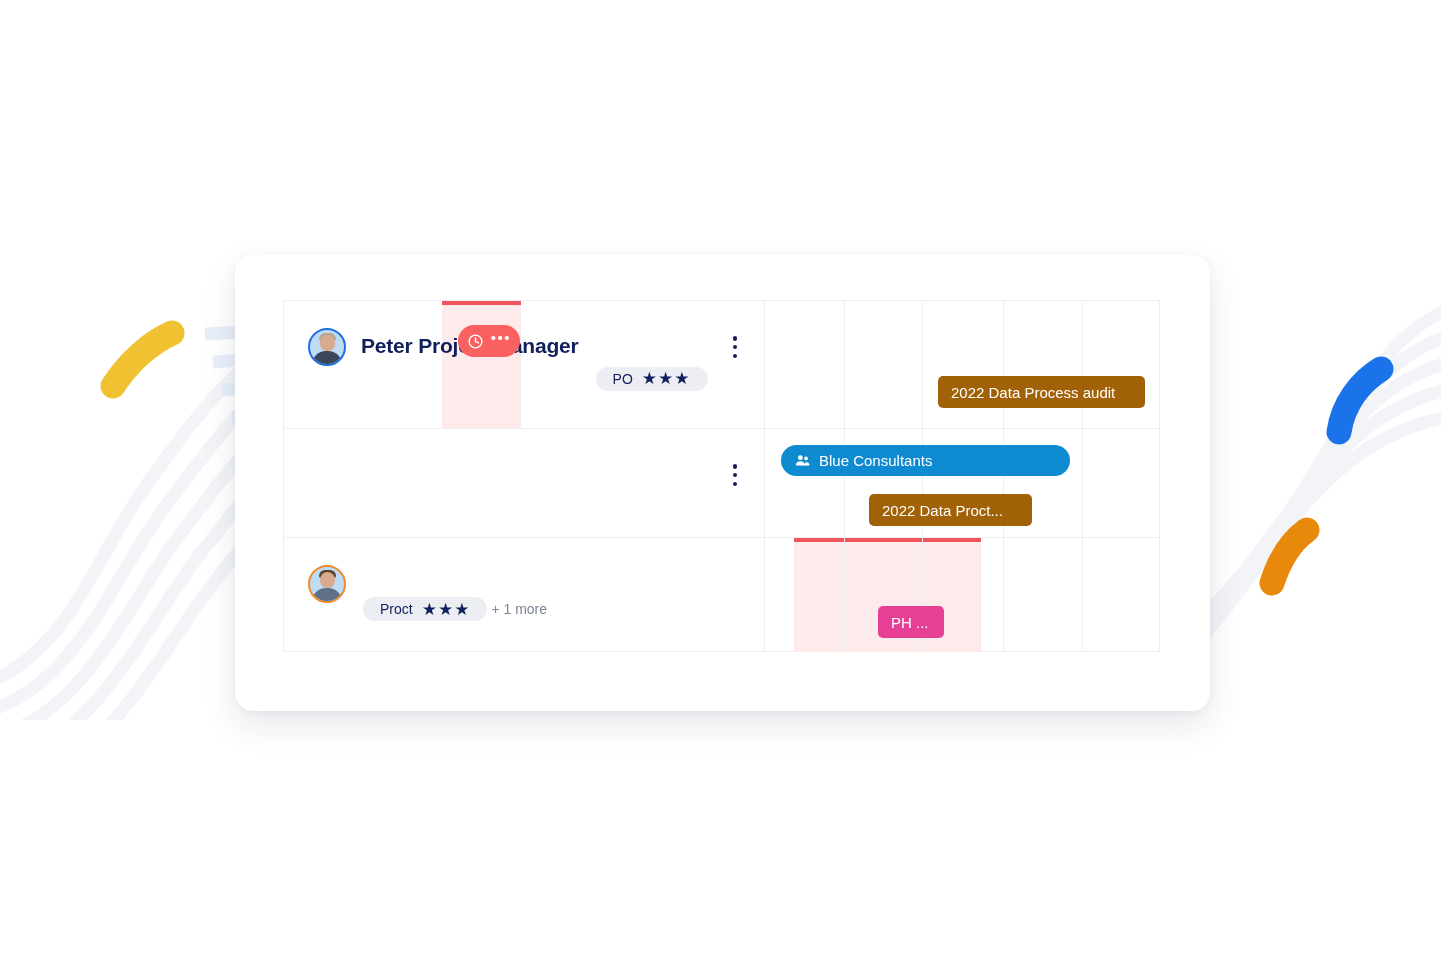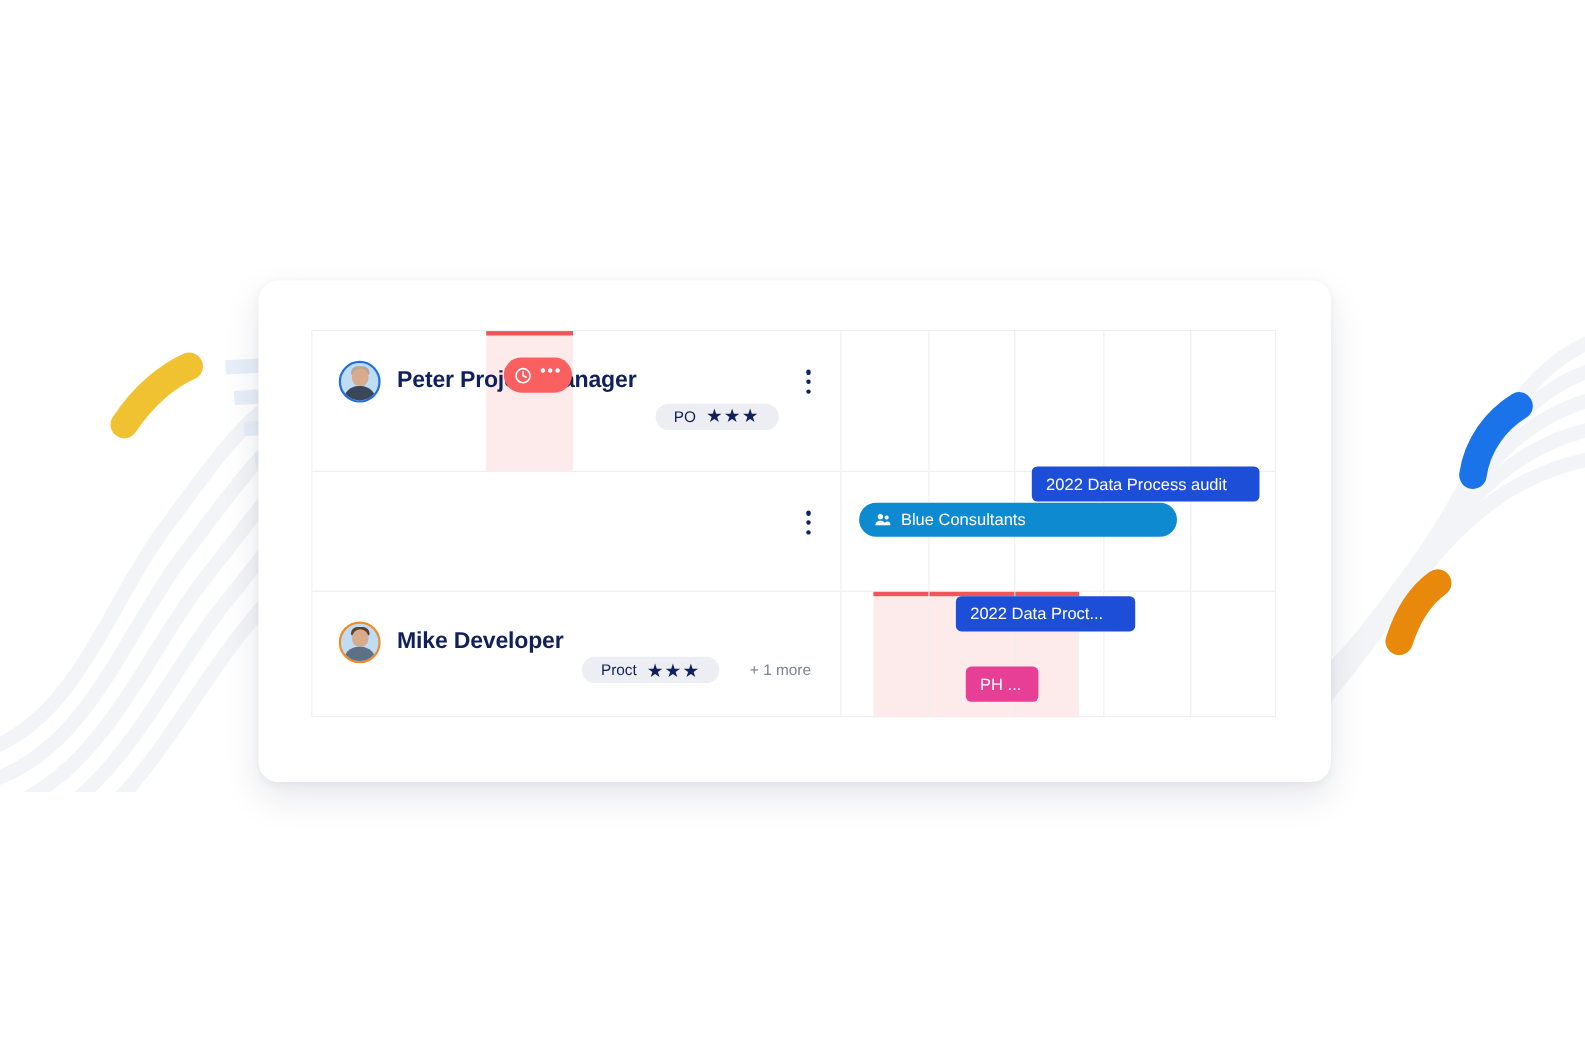--- a/index.html
+++ b/index.html
@@ -181,21 +181,21 @@
     font-weight: 400;
   }
   .skillchip .stars {
     font-size: 17px;
     color: #11205a;
     letter-spacing: 1px;
     line-height: 1;
   }
 
   .more {
-    margin-left: 28px;
+    margin-left: 4px;
     font-size: 14px;
     color: #7b8494;
     align-self: center;
     margin-top: 2px;
     white-space: nowrap;
   }
 
   .kebab {
     position: absolute;
     width: 22px;
@@ -223,21 +223,21 @@
     border-radius: 5px;
     display: flex;
     align-items: center;
     padding: 0 13px;
     font-size: 15px;
     color: #ffffff;
     white-space: nowrap;
     z-index: 5;
     cursor: pointer;
   }
-  .bar.green { background: #1d4ed8; margin-top: 48px; }
+  .bar.green { background: #a16207; }
   .bar.orange { background: #f2933c; }
   .bar.pink { background: #e83f96; }
   .bar.blue {
     background: #0e8bd0;
     border-radius: 16px;
     height: 31px;
     gap: 8px;
   }
 
   .pill-alert {
@@ -362,21 +362,21 @@
         <div class="colline" style="left:719px;"></div>
         <div class="colline" style="left:798px;"></div>
 
 
         <div class="kebab" style="left:440px; top:33px;">
           <i></i>
             <i></i>
             <i></i>
         </div>
 
-        <div class="bar blue" style="left:497px; top:28px; width:289px;">
+        <div class="bar blue" style="left:497px; top:16px; width:289px;">
           <svg class="ic" width="17" height="17" viewBox="0 0 24 24" fill="#ffffff">
             <circle cx="9" cy="8" r="3.4"></circle>
             <path d="M2.5 19c0-3.6 2.9-5.8 6.5-5.8s6.5 2.2 6.5 5.8z"></path>
             <circle cx="17" cy="9" r="2.6"></circle>
             <path d="M14 19c0-2.9 1.7-4.7 4.2-4.7 2.1 0 3.6 1.4 3.6 4.7z"></path>
           </svg>
           <span>Blue Consultants</span>
         </div>
 
         <div class="bar green" style="left:585px; top:65px; width:163px;">
@@ -392,21 +392,20 @@
         <div class="colline" style="left:638px;"></div>
         <div class="colline" style="left:719px;"></div>
         <div class="colline" style="left:798px;"></div>
 
         <div class="namecell">
           <div class="avatar a3 ring-orange">
             <span class="hair"></span>
               <span class="head"></span>
               <span class="body"></span>
           </div>
-          <div class="pname">Mike Developer</div>
           <div class="skillchip">
             <span class="sklabel">Proct</span>
             <span class="stars">★★★</span>
           </div>
           <div class="more">+ 1 more</div>
         </div>
 
 
         <div class="bar pink" style="left:594px; top:68px; width:66px;">
           <span>PH ...</span>

